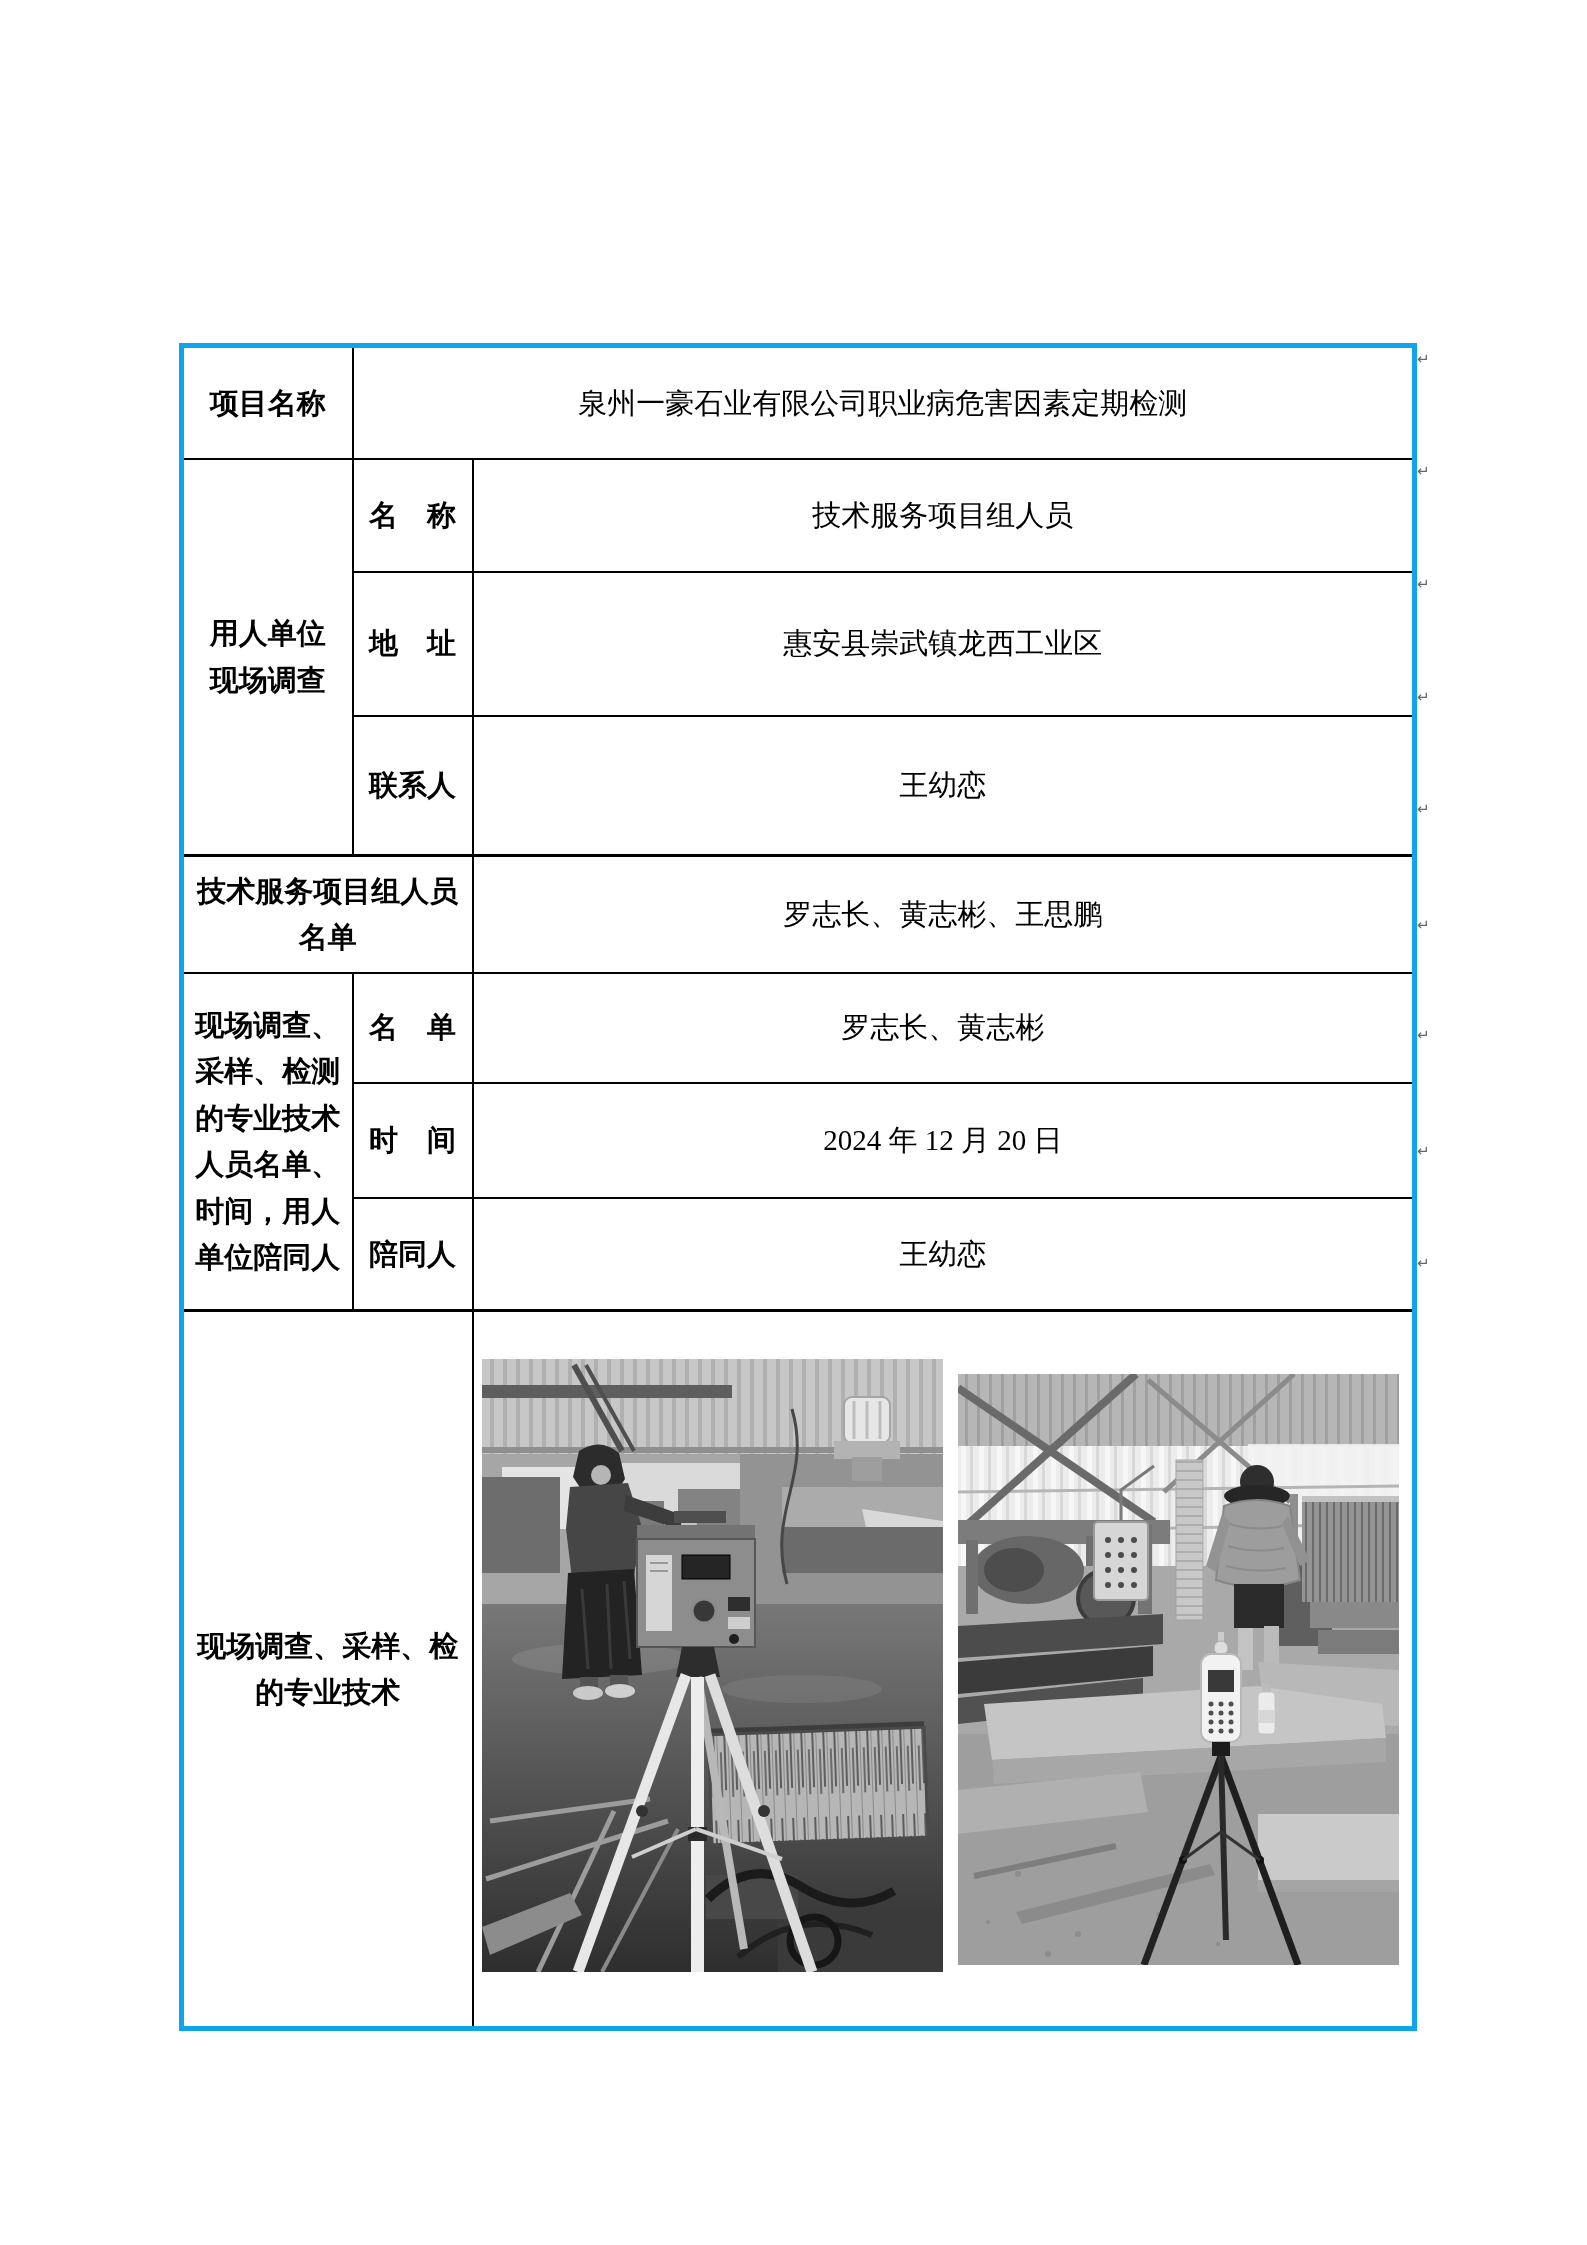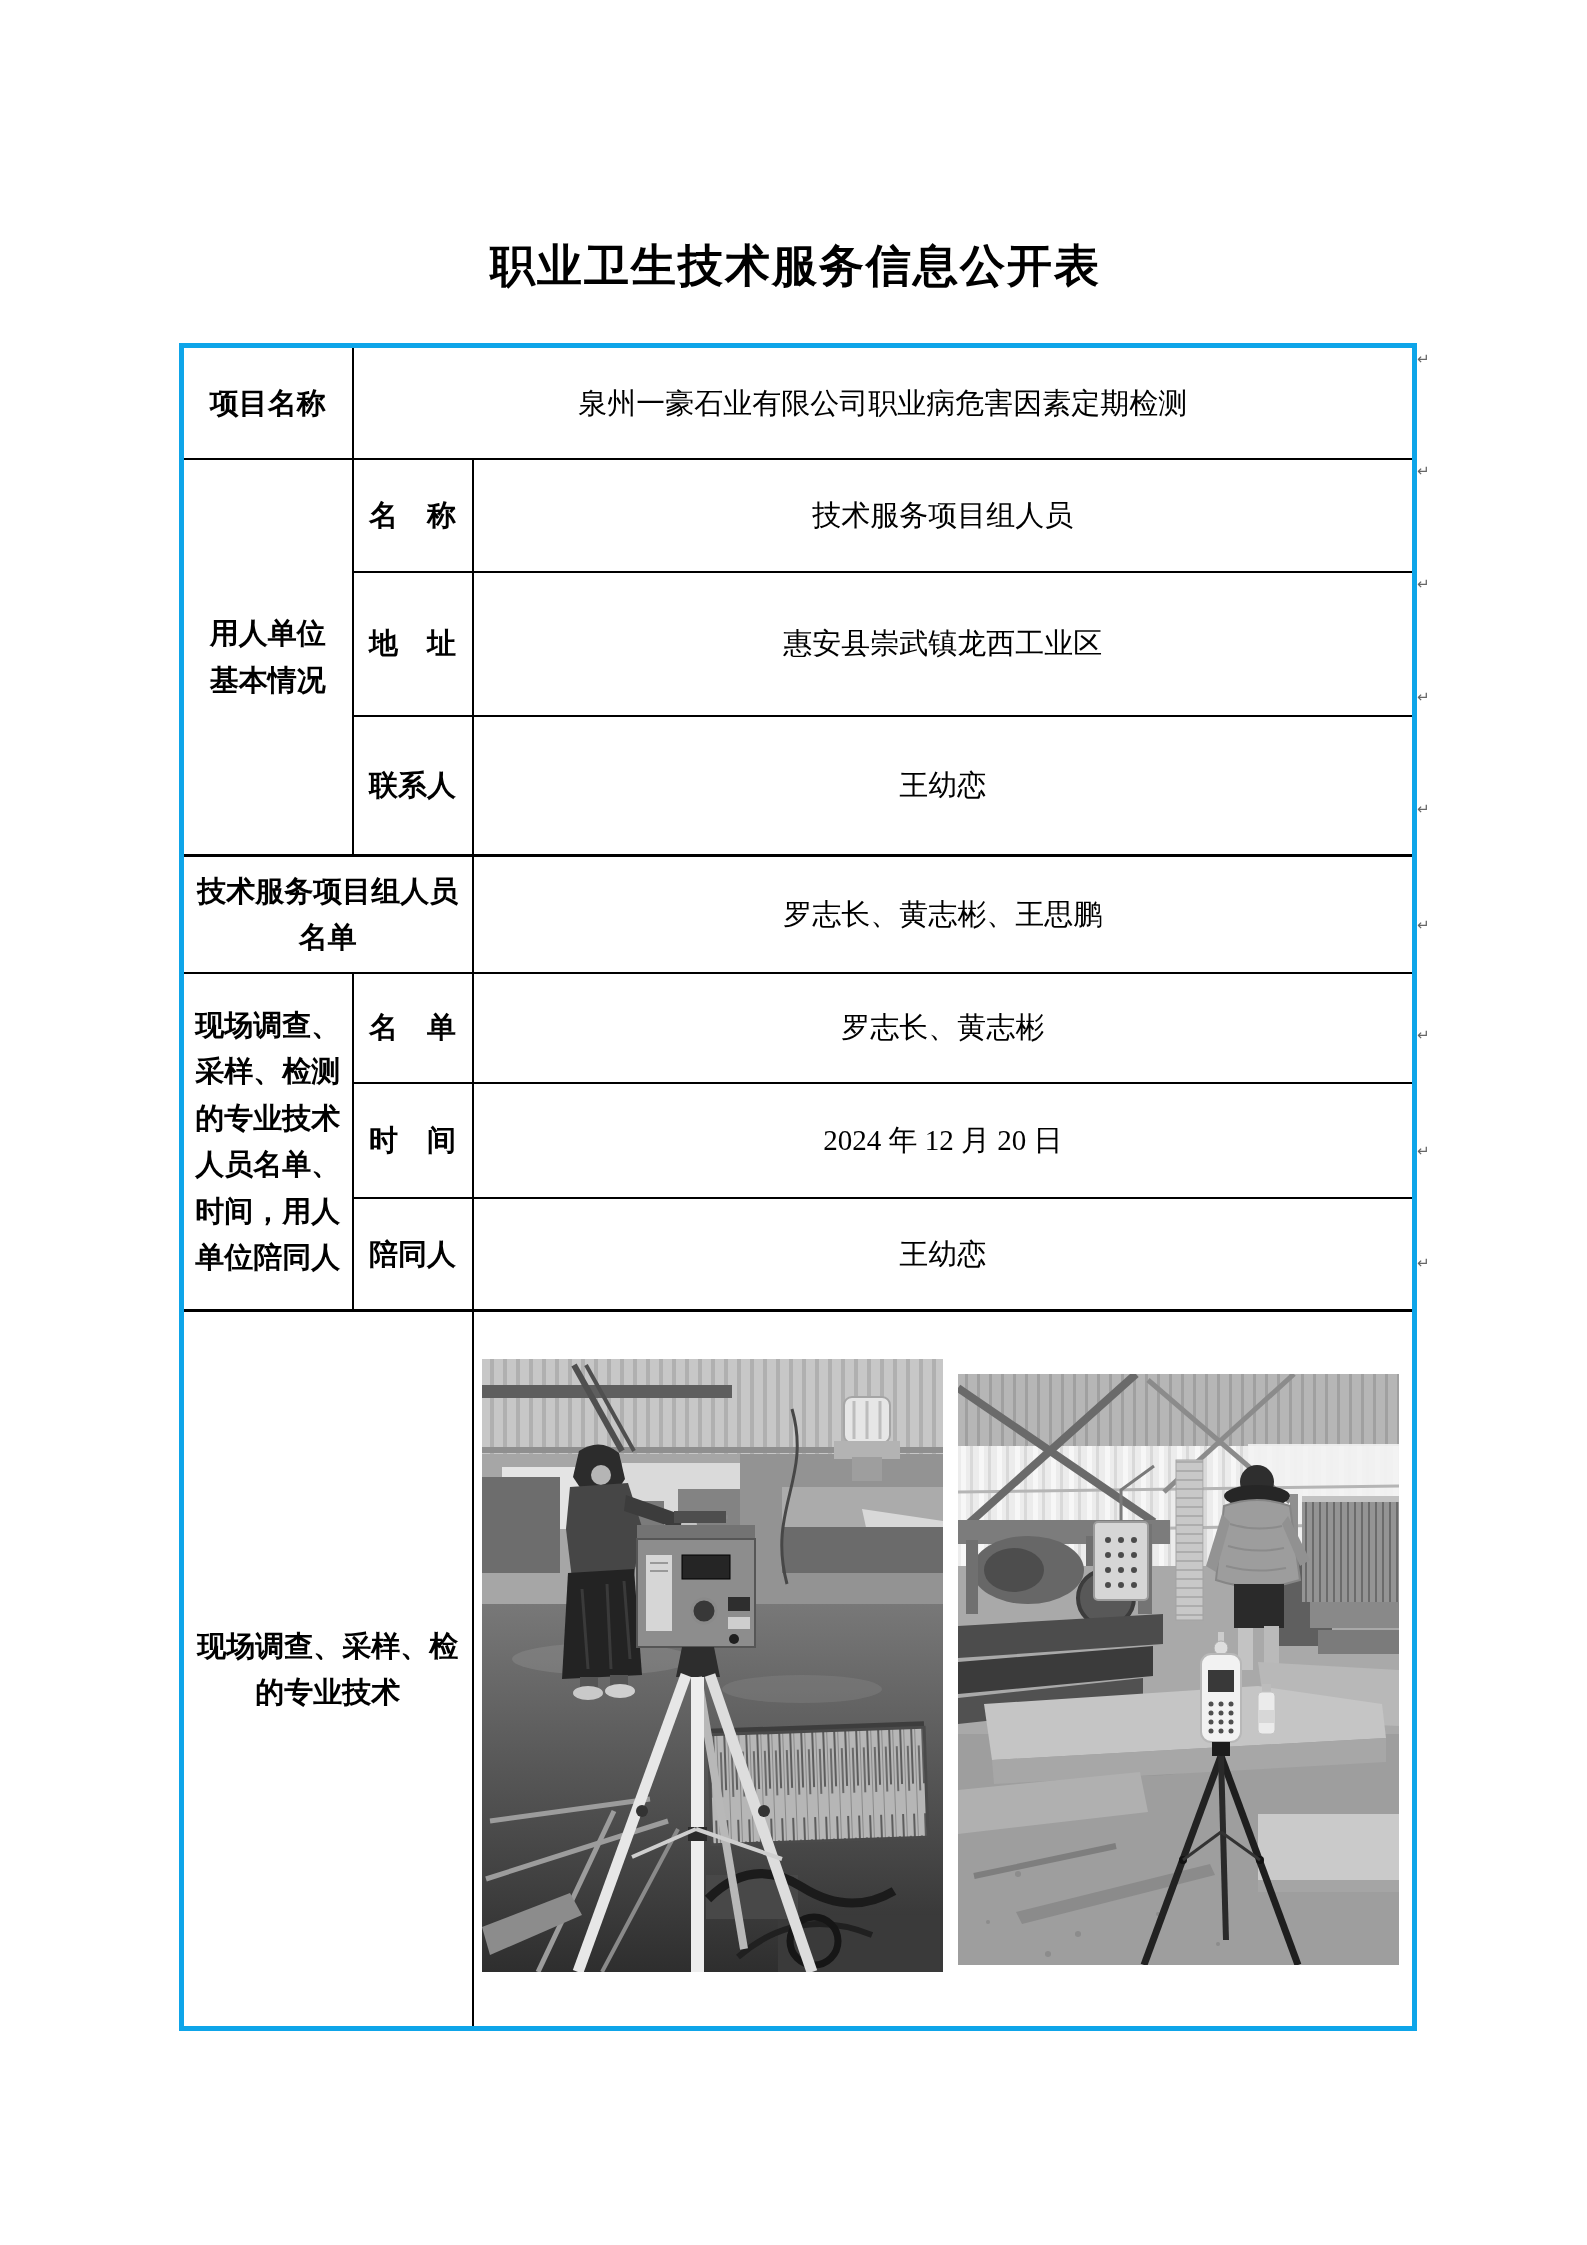--- a/index.html
+++ b/index.html
@@ -60,36 +60,35 @@
   }
   .m1{top:350px;} .m2{top:462px;} .m3{top:575px;} .m4{top:688px;}
   .m5{top:800px;} .m6{top:916px;} .m7{top:1026px;} .m8{top:1142px;}
   .m9{top:1254px;}
 </style>
 </head>
 <body>
 
 <div class="page">
 
-  <h1 class="doc-title">职业卫生技术服务信息公开表</h1>
 
   <table class="form-table">
     <colgroup>
         <col class="c1">
         <col class="c2">
         <col class="c3">
       </colgroup>
     <tbody>
       <tr class="r1">
         <td class="lbl">项目名称</td>
         <td class="val" colspan="2">泉州一豪石业有限公司职业病危害因素定期检测</td>
       </tr>
       <tr class="r2">
         <td class="lbl" rowspan="3">用人单位
-基本情况</td>
+现场调查</td>
         <td class="lbl">名　称</td>
         <td class="val">技术服务项目组人员</td>
       </tr>
       <tr class="r3">
         <td class="lbl">地　址</td>
         <td class="val">惠安县崇武镇龙西工业区</td>
       </tr>
       <tr class="r4">
         <td class="lbl">联系人</td>
         <td class="val">王幼恋</td>

